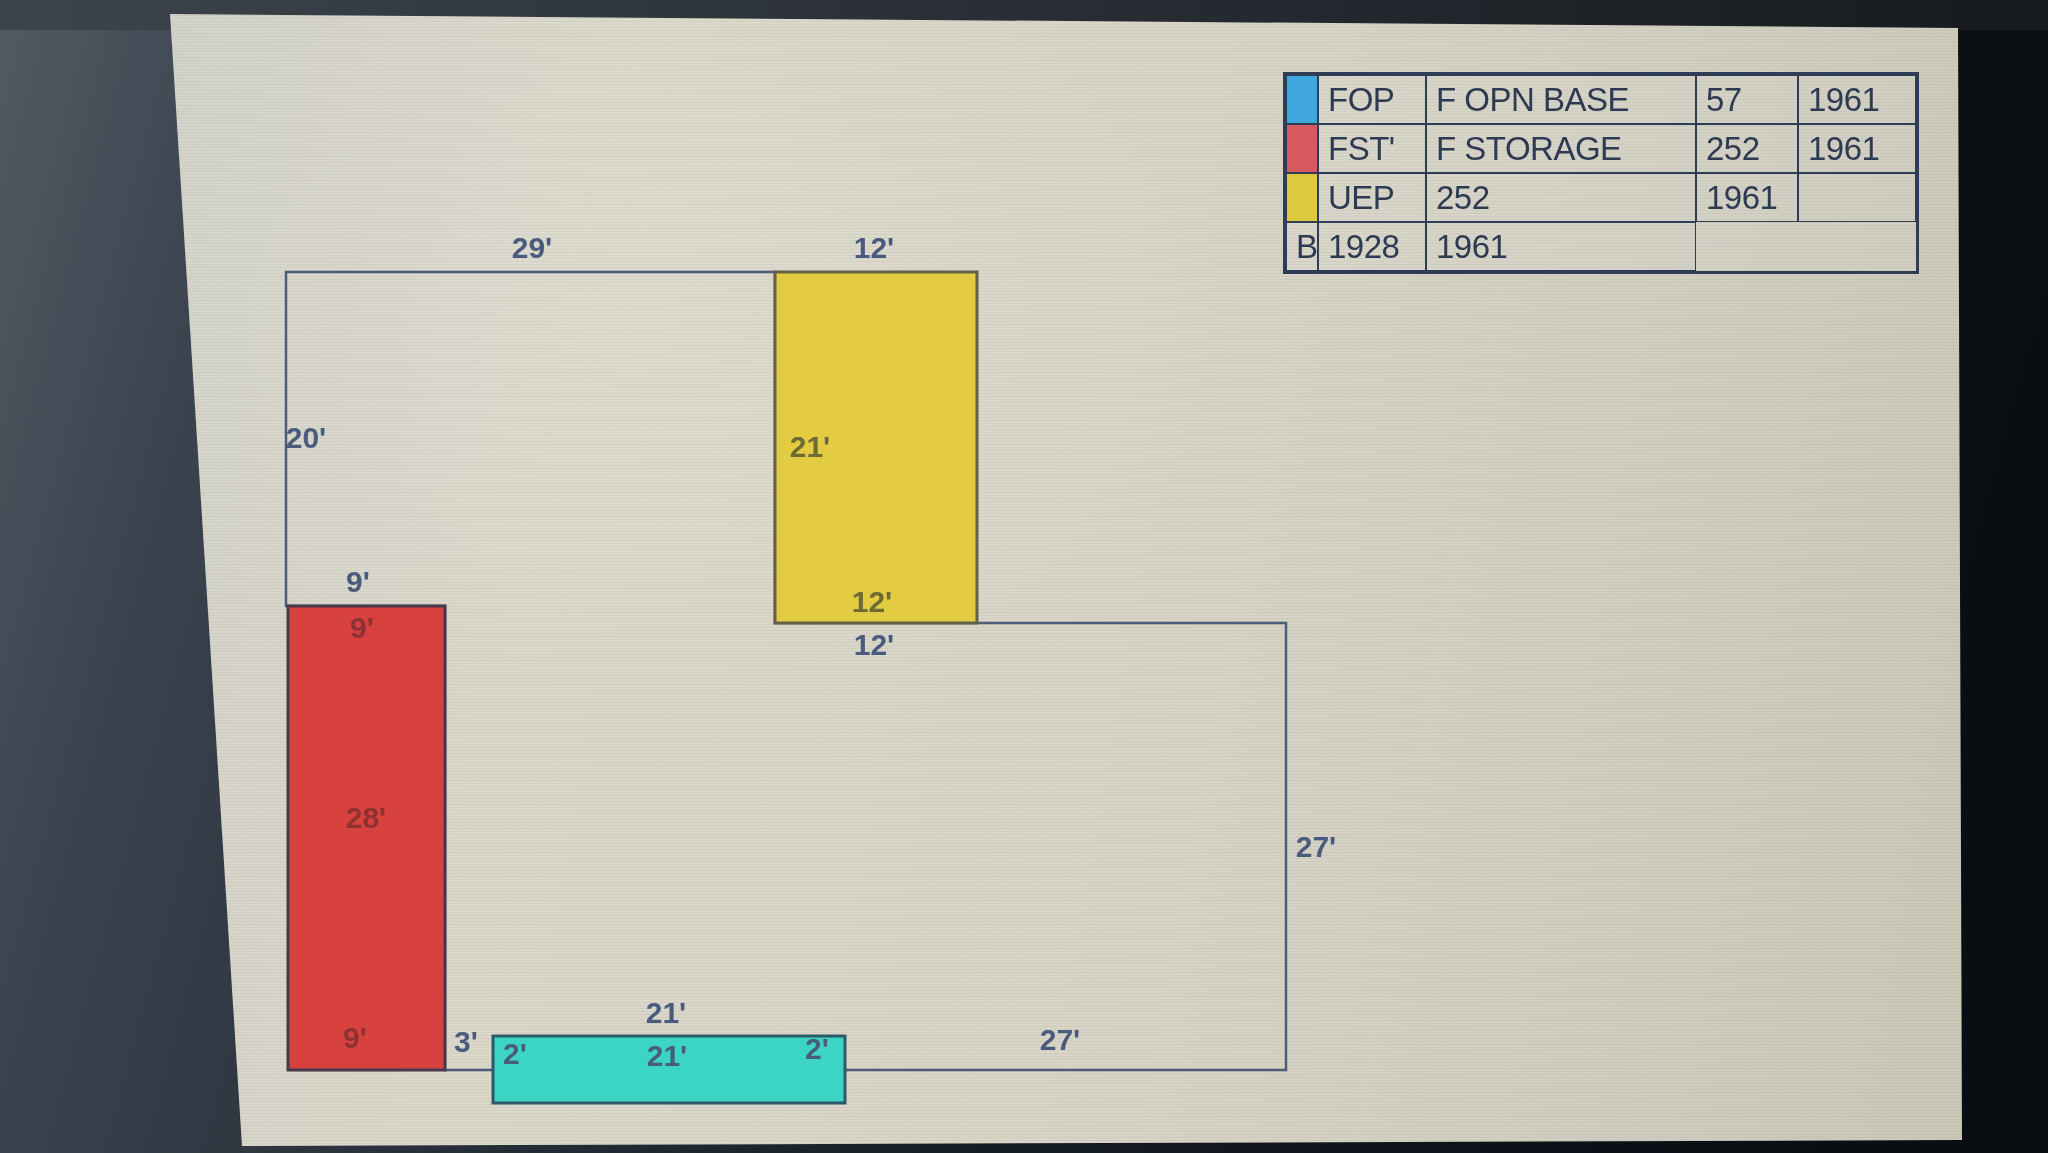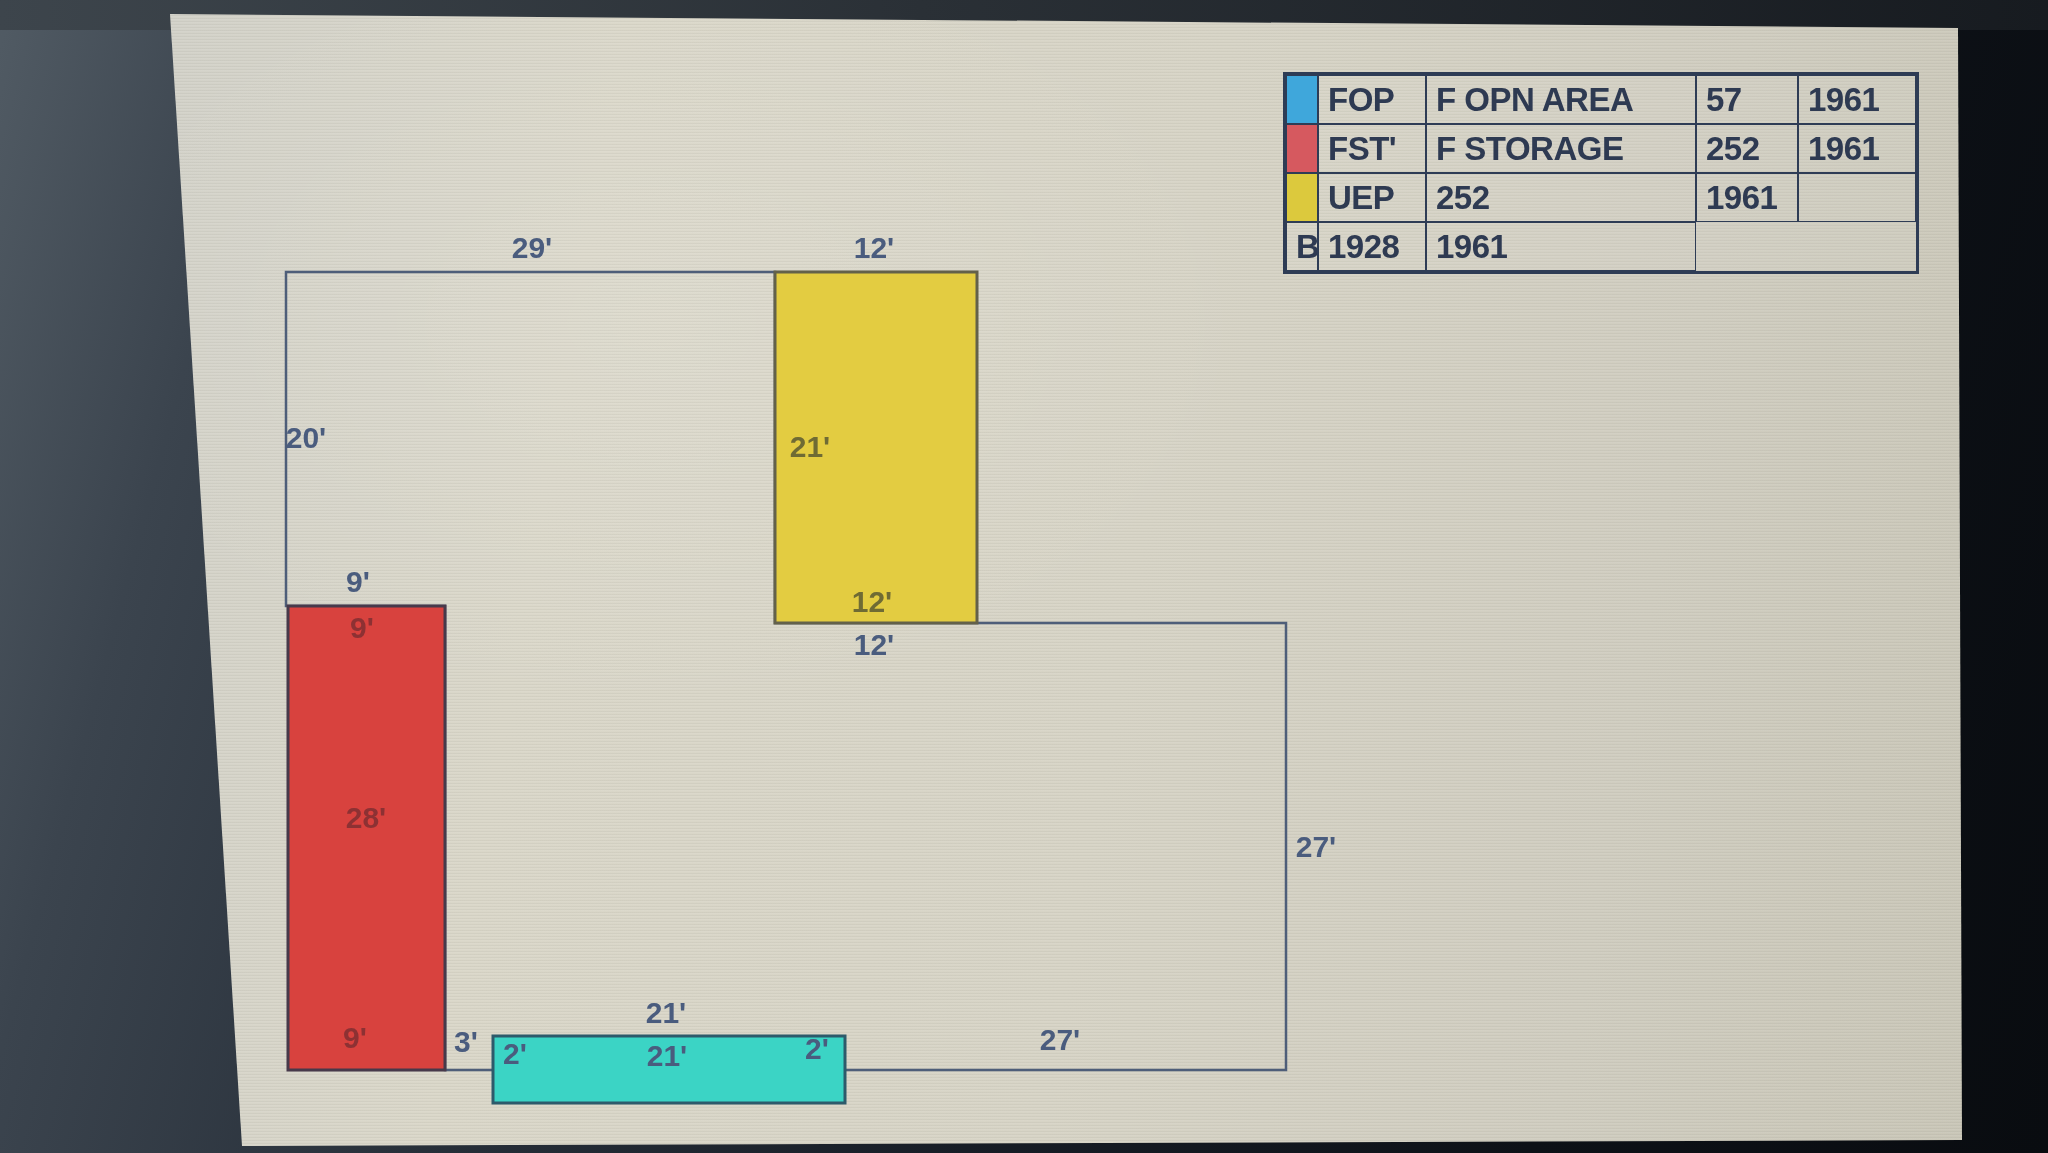--- a/index.html
+++ b/index.html
@@ -42,21 +42,21 @@
     display:grid;
     grid-template-columns:32px 108px 270px 102px 118px;
     grid-auto-rows:49px;
     border:3px solid var(--table_border);
     background:rgba(255,255,255,0.06);
   }
   .legend .cell{
     border:1.5px solid var(--table_border);
     display:flex;align-items:center;
     padding-left:9px;box-sizing:border-box;
-    font-size:33px;font-weight:bold;letter-spacing:-0.5px;
+    font-size:33px;font-weight:normal;letter-spacing:-0.5px;
     color:var(--table_text);
     white-space:nowrap;overflow:hidden;
   }
   .legend .swatch{padding:0;}
   .sw-fop{background:var(--swatch_fop);}
   .sw-fst{background:var(--swatch_fst);}
   .sw-uep{background:var(--swatch_uep);}
   .sw-bas{background:transparent;}
 </style>
 </head>
@@ -91,21 +91,21 @@
       <text x="515" y="1064" class="t-navy">2'</text>
       <text x="817" y="1059" class="t-navy">2'</text>
       <text x="1316" y="857" class="t-navy">27'</text>
       <text x="1060" y="1050" class="t-navy">27'</text>
     </svg>
 
     <div class="legend">
 
       <div class="cell swatch sw-fop"></div>
       <div class="cell">FOP</div>
-      <div class="cell">F OPN AREA</div>
+      <div class="cell">F OPN BASE</div>
       <div class="cell">57</div>
       <div class="cell">1961</div>
 
       <div class="cell swatch sw-fst"></div>
       <div class="cell">FST'</div>
       <div class="cell">F STORAGE</div>
       <div class="cell">252</div>
       <div class="cell">1961</div>
 
       <div class="cell swatch sw-uep"></div>

